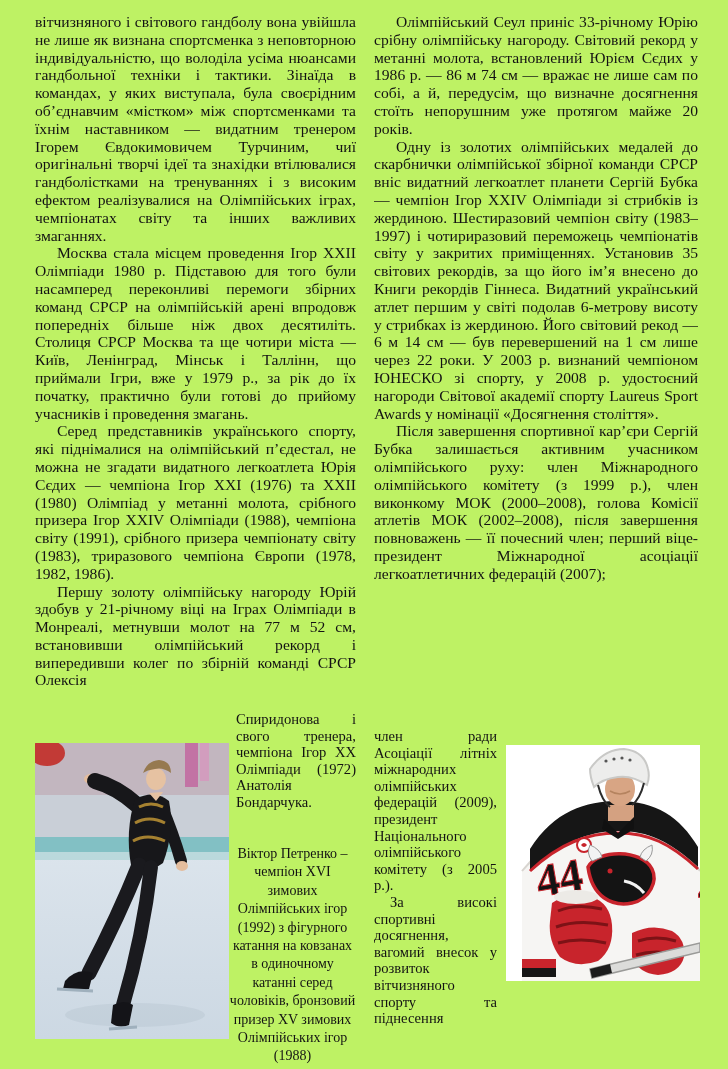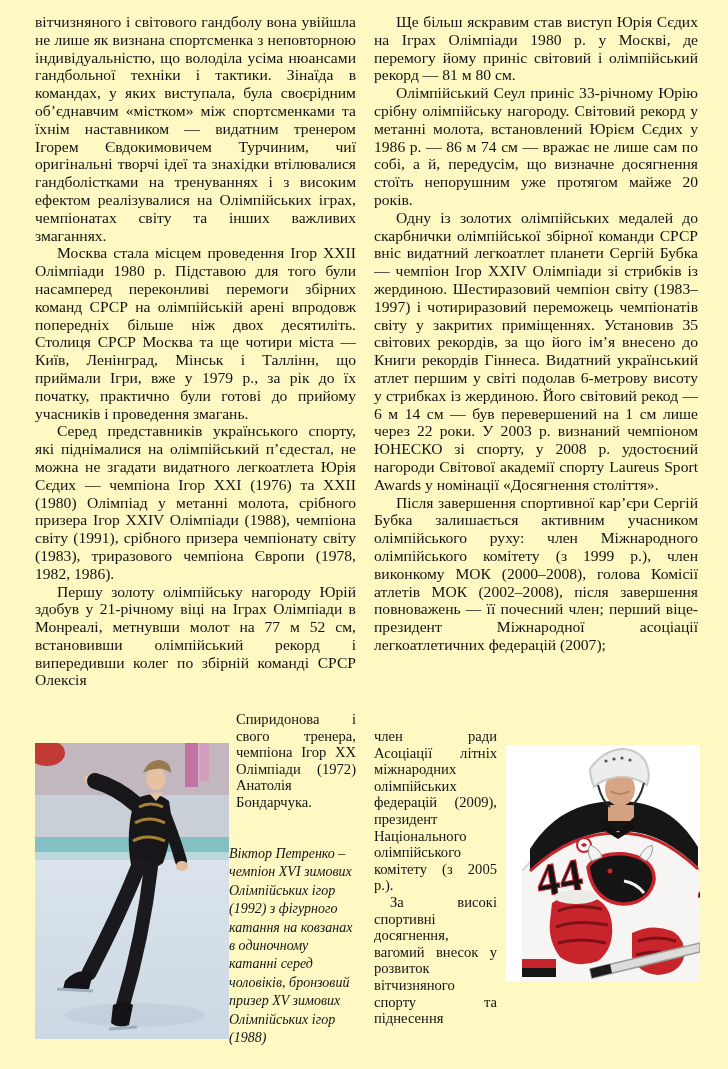--- a/index.html
+++ b/index.html
@@ -1,19 +1,19 @@
 <!DOCTYPE html>
 <html lang="uk"><head>
 <meta charset="utf-8">
 <style>
   html,body{margin:0;padding:0;background:#ffffff;}
   .page{
     position:relative;
     width:728px;height:1069px;
-    background:#fef9c3;
+    background:#bef264;
     font-family:"Liberation Serif","DejaVu Serif",serif;
     color:#131313;
     overflow:hidden;
   }
   .abs{position:absolute;}
   .body-text{
     font-size:15.6px;
     line-height:17.8px;
     text-align:justify;
     text-justify:inter-word;
@@ -24,22 +24,21 @@
   .narrow-text{
     font-size:14.6px;
     line-height:16.6px;
     text-align:justify;
   }
   .narrow-text p{margin:0;}
   .narrow-text p.ind{text-indent:16px;}
   .caption{
     font-size:14px;
     line-height:18.4px;
-    font-style:italic;
-    text-align:left;
+    text-align:center;
   }
   .photo-frame{overflow:hidden;}
   .photo-frame svg{display:block;}
 </style>
 </head>
 <body>
 
 <div class="page">
 
   <div class="abs body-text clip" style="left:35px;top:13px;width:321px;max-height:729px;">
@@ -87,21 +86,20 @@
         <path d="M22,246 L58,248" stroke="#9fb0bd" stroke-width="3"></path>
         <path d="M78,262 Q90,256 98,262 L94,282 Q84,286 76,280 Z" fill="#141418"></path>
         <path d="M74,286 L102,284" stroke="#9fb0bd" stroke-width="3"></path>
       </g>
     </svg>
   </div>
 
   <div class="abs caption" style="left:229px;top:845px;width:127px;">Віктор Петренко – чемпіон XVI зимових Олімпійських ігор (1992) з фігурного катання на ковзанах в одиночному катанні серед чоловіків, бронзовий призер XV зимових Олімпійських ігор (1988)</div>
 
   <div class="abs body-text clip" style="left:374px;top:13px;width:324px;max-height:714px;">
-    <p>Ще більш яскравим став виступ Юрія Сєдих на Іграх Олімпіади 1980 р. у Москві, де перемогу йому приніс світовий і олімпійський рекорд — 81 м 80 см.</p>
     <p>Олімпійський Сеул приніс 33-річному Юрію срібну олімпійську нагороду. Світовий рекорд у метанні молота, встановлений Юрієм Сєдих у 1986 р. — 86 м 74 см — вражає не лише сам по собі, а й, передусім, що визначне досягнення стоїть непорушним уже протягом майже 20 років.</p>
     <p>Одну із золотих олімпійських медалей до скарбнички олімпійської збірної команди СРСР вніс видатний легкоатлет планети Сергій Бубка — чемпіон Ігор XXIV Олімпіади зі стрибків із жердиною. Шестиразовий чемпіон світу (1983–1997) і чотириразовий переможець чемпіонатів світу у закритих приміщеннях. Установив 35 світових рекордів, за що його ім’я внесено до Книги рекордів Гіннеса. Видатний український атлет першим у світі подолав 6-метрову висоту у стрибках із жердиною. Його світовий рекод — 6 м 14 см — був перевершений на 1 см лише через 22 роки. У 2003 р. визнаний чемпіоном ЮНЕСКО зі спорту, у 2008 р. удостоєний нагороди Світової академії спорту Laureus Sport Awards у номінації «Досягнення століття».</p>
     <p>Після завершення спортивної кар’єри Сергій Бубка залишається активним учасником олімпійського руху: член Міжнародного олімпійського комітету (з 1999 р.), член виконкому МОК (2000–2008), голова Комісії атлетів МОК (2002–2008), після завершення повноважень — її почесний член; перший віце-президент Міжнародної асоціації легкоатлетичних федерацій (2007);</p>
   </div>
 
   <div class="abs narrow-text clip" style="left:374px;top:728px;width:123px;max-height:300px;">
     <p>член ради Асоціації літніх міжнародних олімпійських федерацій (2009), президент Національного олімпійського комітету (з 2005 р.).</p>
     <p class="ind">За високі спортивні досягнення, вагомий внесок у розвиток вітчизняного спорту та піднесення спортивного авторитету України в світі удостоєний багатьох держав-</p>
   </div>
 

